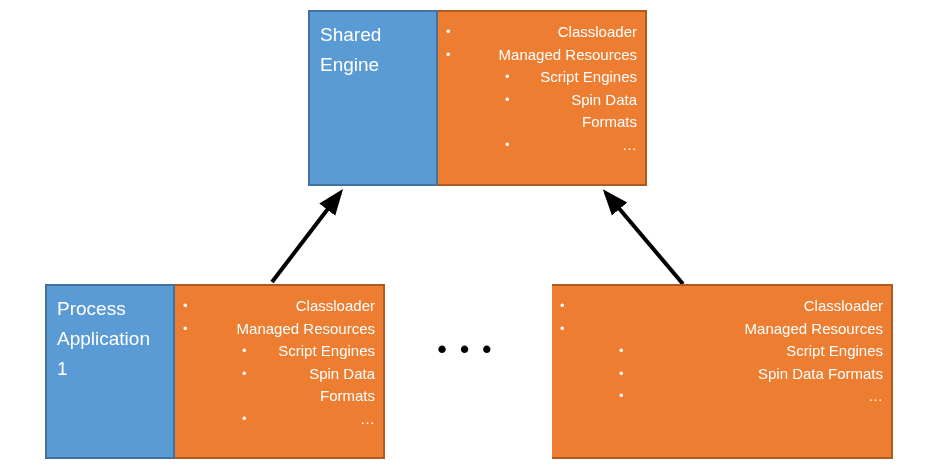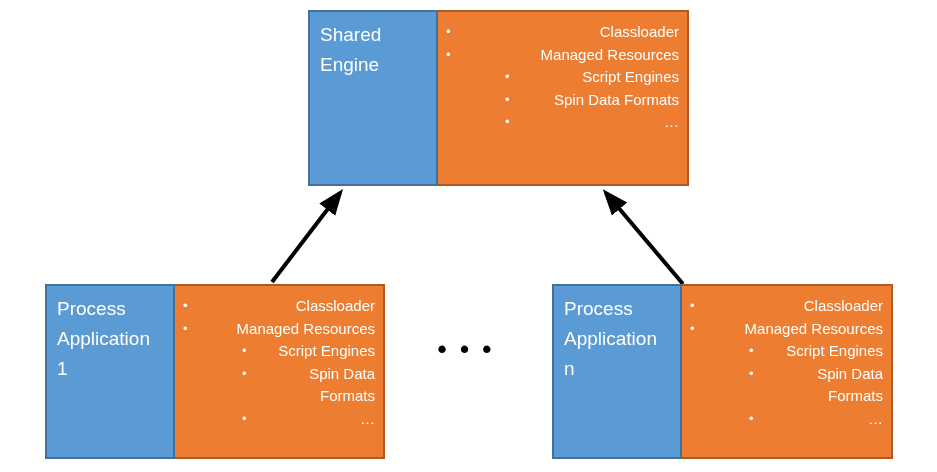--- a/index.html
+++ b/index.html
@@ -52,21 +52,21 @@
     flex: 0 0 auto;
     text-align: left;
     font-size: 13px;
     line-height: 22.5px;
   }
   .bullet-row.lvl1 { padding-left: 8px; }
   .bullet-row.lvl1 .glyph { width: 31px; }
   .bullet-row.lvl2 { padding-left: 67px; }
   .bullet-row.lvl2 .glyph { width: 22px; }
   .bullet-row .btxt { flex: 1 1 auto; text-align: right; }
-  #box-shared { left: 308px; top: 10px;  width: 381px; height: 176px; }
+  #box-shared { left: 308px; top: 10px;  width: 339px; height: 176px; }
   #box-app1   { left: 45px;  top: 284px; width: 340px; height: 175px; }
   #box-appn   { left: 552px; top: 284px; width: 341px; height: 175px; }
   .dots {
     position: absolute;
     left: 436px;
     top: 334px;
     width: 60px;
     color: #000000;
     font-size: 26px;
     font-weight: bold;
@@ -136,21 +136,20 @@
           <span class="btxt">Spin Data Formats</span>
         </div>
         <div class="bullet-row lvl2">
           <span class="glyph">•</span>
           <span class="btxt">…</span>
         </div>
       </div>
   </div>
 
   <div class="box" id="box-appn">
-    <div class="title-cell">Process Application n</div>
     <div class="bullet-cell">
         <div class="bullet-row lvl1">
           <span class="glyph">•</span>
           <span class="btxt">Classloader</span>
         </div>
         <div class="bullet-row lvl1">
           <span class="glyph">•</span>
           <span class="btxt">Managed Resources</span>
         </div>
         <div class="bullet-row lvl2">

